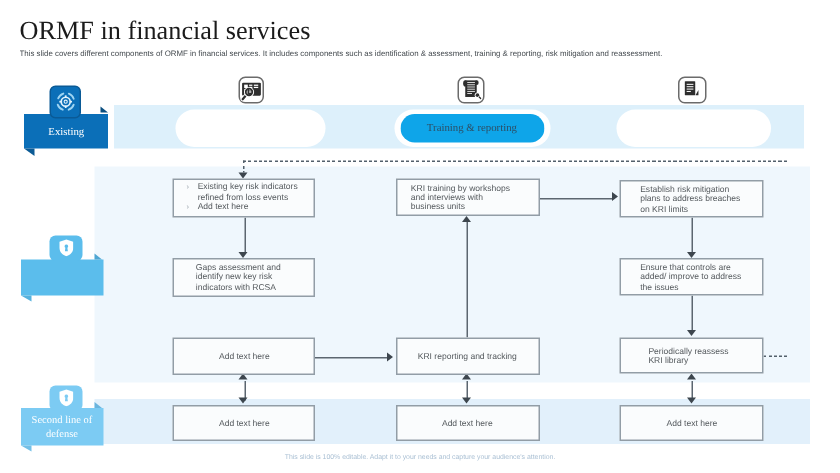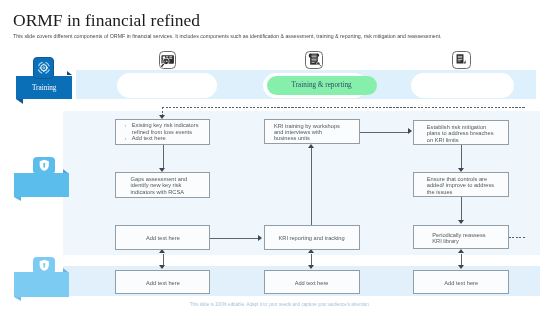--- a/index.html
+++ b/index.html
@@ -46,32 +46,32 @@
   .vline{position:absolute;width:0;border-left:0.8px solid #5c6670;}
   .arrow{position:absolute;width:0;height:0;}
   .dash-h{position:absolute;height:0.8px;background:repeating-linear-gradient(to right,#53606b 0,#53606b 2px,transparent 2px,transparent 3.5px);}
   .dash-v{position:absolute;width:0.8px;background:repeating-linear-gradient(to bottom,#53606b 0,#53606b 2px,transparent 2px,transparent 3.5px);}
 </style>
 </head>
 <body>
 
 <div id="slide">
 
-  <div class="title">ORMF in financial refined</div>
+  <div class="title">ORMF in financial services</div>
   <div class="subtitle">This slide covers different components of ORMF in financial services. It includes components such as identification &amp; assessment, training &amp; reporting, risk mitigation and reassessment.</div>
 
   <div class="band band-top"></div>
   <div class="band band-mid"></div>
   <div class="band band-bot"></div>
 
   <div class="ribbon" style="left:16.3px;top:75.5px;width:55.8px;height:23.3px;">
     <div class="body" style="background:#0b6fb8;"></div>
     <div class="tail" style="left:0;top:23.3px;border-top:5px solid #0c5b95;border-left:7.2px solid transparent;"></div>
     <div class="fold" style="left:50.4px;top:-4.2px;border-bottom:4.2px solid #0a4f80;border-right:5.4px solid transparent;"></div>
-    <div class="label" style="top:8.2px;font-size:7.2px;">Training</div>
+    <div class="label" style="top:8.2px;font-size:7.2px;">Existing</div>
   </div>
   <div class="badge" style="left:33.3px;top:57.4px;width:21.2px;height:21.2px;background:#0b6fb8;border:0.8px solid #0a5a96;box-sizing:border-box;">
     <svg width="15.6" height="15.6" viewBox="0 0 24 24">
       <g fill="none" stroke="#9ed4f2" stroke-width="1.9" stroke-linecap="round">
         <path d="M4.3 8.6 A8.6 8.6 0 0 1 9.6 3.6"></path>
         <path d="M15.2 3.8 A8.6 8.6 0 0 1 20.2 9"></path>
         <path d="M20.2 15 A8.6 8.6 0 0 1 15 20.2"></path>
         <path d="M9 20.2 A8.6 8.6 0 0 1 3.8 15"></path>
       </g>
       <circle cx="12" cy="12" r="4.6" fill="none" stroke="#e6f4fd" stroke-width="1.7"></circle>
@@ -94,32 +94,33 @@
     <svg width="10.5" height="12.5" viewBox="0 0 20 24">
       <path d="M10 1.2 L18.8 4.3 V11.8 c0 6.1 -4.2 9.5 -8.8 10.9 C5.4 21.3 1.2 17.9 1.2 11.8 V4.3 Z" fill="#ffffff"></path>
       <path d="M10 7.6 a2.3 2.3 0 0 1 1.3 4.2 l.6 4.6 h-3.8 l.6 -4.6 A2.3 2.3 0 0 1 10 7.6 Z" fill="#5bbdec"></path>
     </svg>
   </div>
 
   <div class="ribbon" style="left:13.8px;top:272.3px;width:55px;height:24.5px;">
     <div class="body" style="background:#7ccbf3;"></div>
     <div class="tail" style="left:0;top:24.5px;border-top:4.6px solid #74c0e7;border-left:7.2px solid transparent;"></div>
     <div class="fold" style="left:49.6px;top:-4px;border-bottom:4px solid #6bb5de;border-right:5.4px solid transparent;"></div>
+    <div class="label" style="top:4.2px;font-size:7px;">Second line of<br>defense</div>
   </div>
   <div class="badge" style="left:33.3px;top:256.6px;width:21.5px;height:17.2px;background:#7ccbf3;border-radius:4px;">
     <svg width="10.5" height="12.5" viewBox="0 0 20 24">
       <path d="M10 1.2 L18.8 4.3 V11.8 c0 6.1 -4.2 9.5 -8.8 10.9 C5.4 21.3 1.2 17.9 1.2 11.8 V4.3 Z" fill="#ffffff"></path>
       <path d="M10 7.6 a2.3 2.3 0 0 1 1.3 4.2 l.6 4.6 h-3.8 l.6 -4.6 A2.3 2.3 0 0 1 10 7.6 Z" fill="#7ccbf3"></path>
     </svg>
   </div>
 
   <div class="pill-wrap" style="left:116.5px;top:72.8px;width:100px;height:25px;"></div>
 
   <div class="pill-wrap" style="left:263.3px;top:72.8px;width:104px;height:25px;"></div>
-  <div class="pill" style="left:266.6px;top:76px;width:110px;height:18.5px;background:#86efac;color:#2d4f66;font-size:7.2px;">Training &amp; reporting</div>
+  <div class="pill" style="left:266.6px;top:76px;width:96px;height:18.5px;background:#0ea5e9;color:#2d4f66;font-size:7.2px;">Training &amp; reporting</div>
 
   <div class="pill-wrap" style="left:411px;top:72.8px;width:103px;height:25px;"></div>
 
   <div class="iconcard" style="left:158.6px;top:51px;width:17.5px;height:18.4px;">
     <svg width="15.2" height="15.2" viewBox="0 0 24 24">
       <rect x="2.2" y="3.4" width="19.8" height="13.6" rx="1.2" fill="#2e2e2e"></rect>
       <rect x="4.4" y="5.4" width="3.8" height="3.6" fill="#ffffff"></rect>
       <rect x="9.6" y="5.4" width="3.4" height="1.3" fill="#ffffff"></rect>
       <rect x="14.6" y="5.4" width="4.6" height="1.3" fill="#ffffff"></rect>
       <rect x="9.6" y="7.7" width="3.4" height="1.3" fill="#ffffff"></rect>

